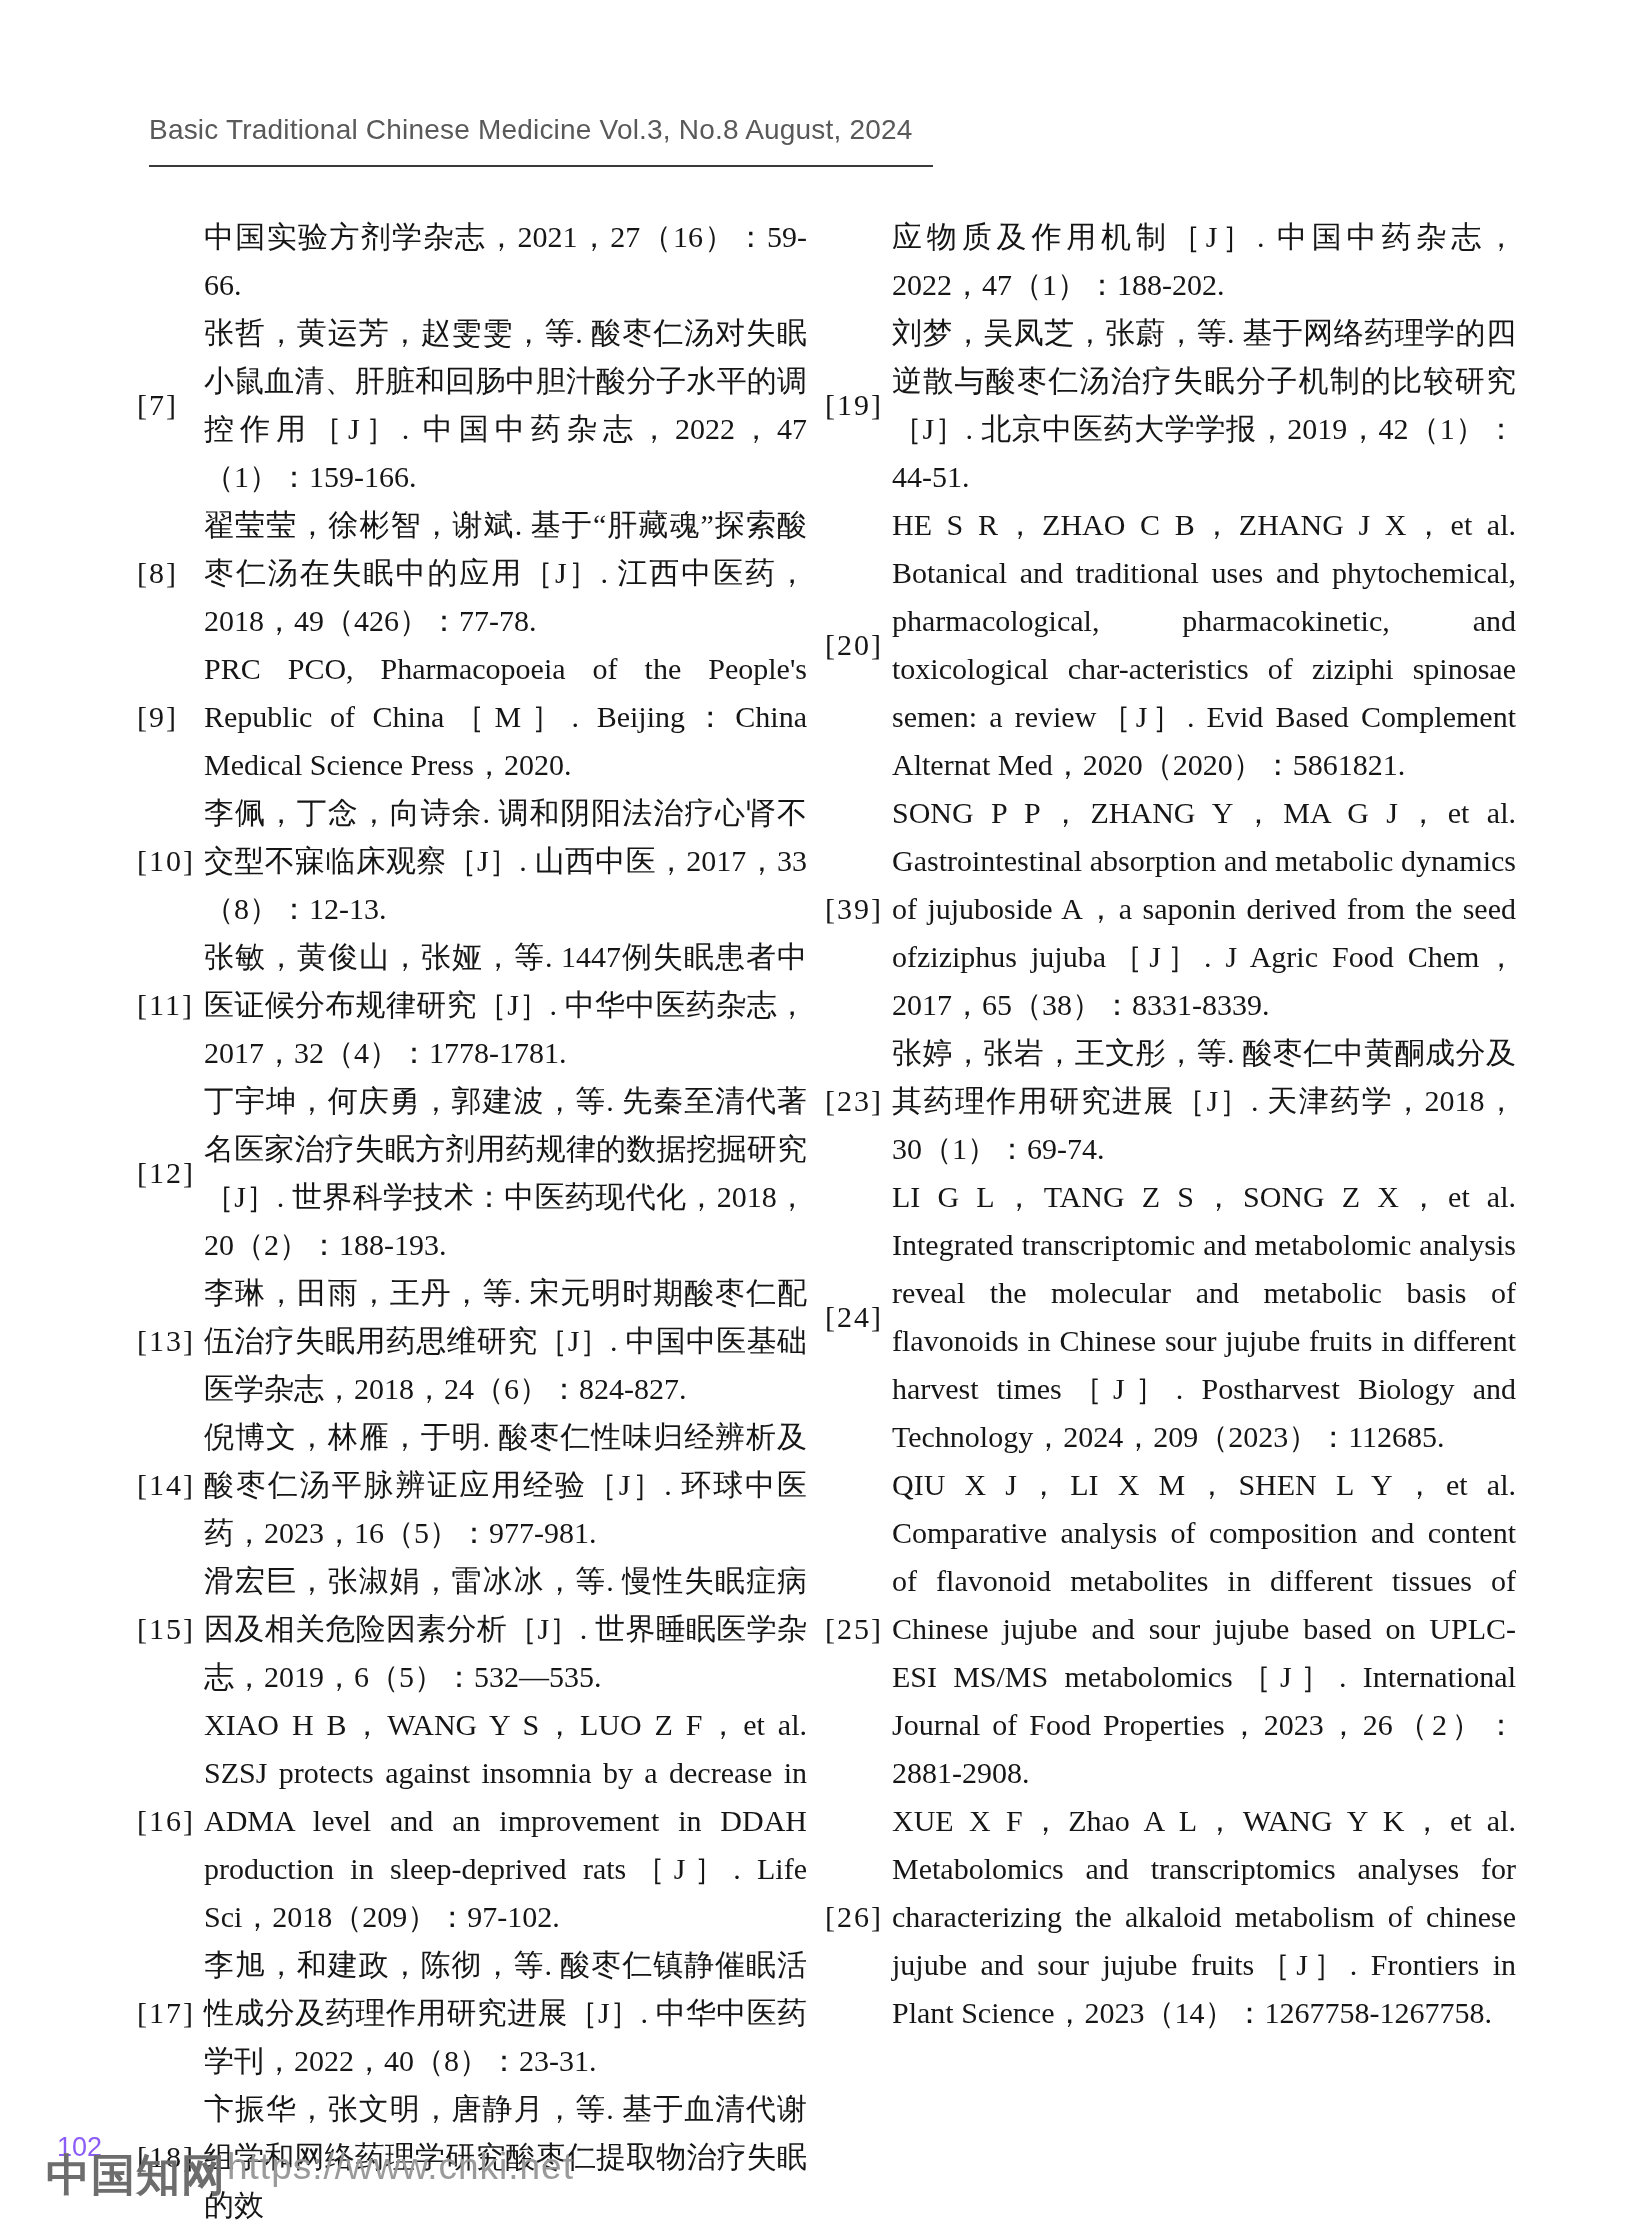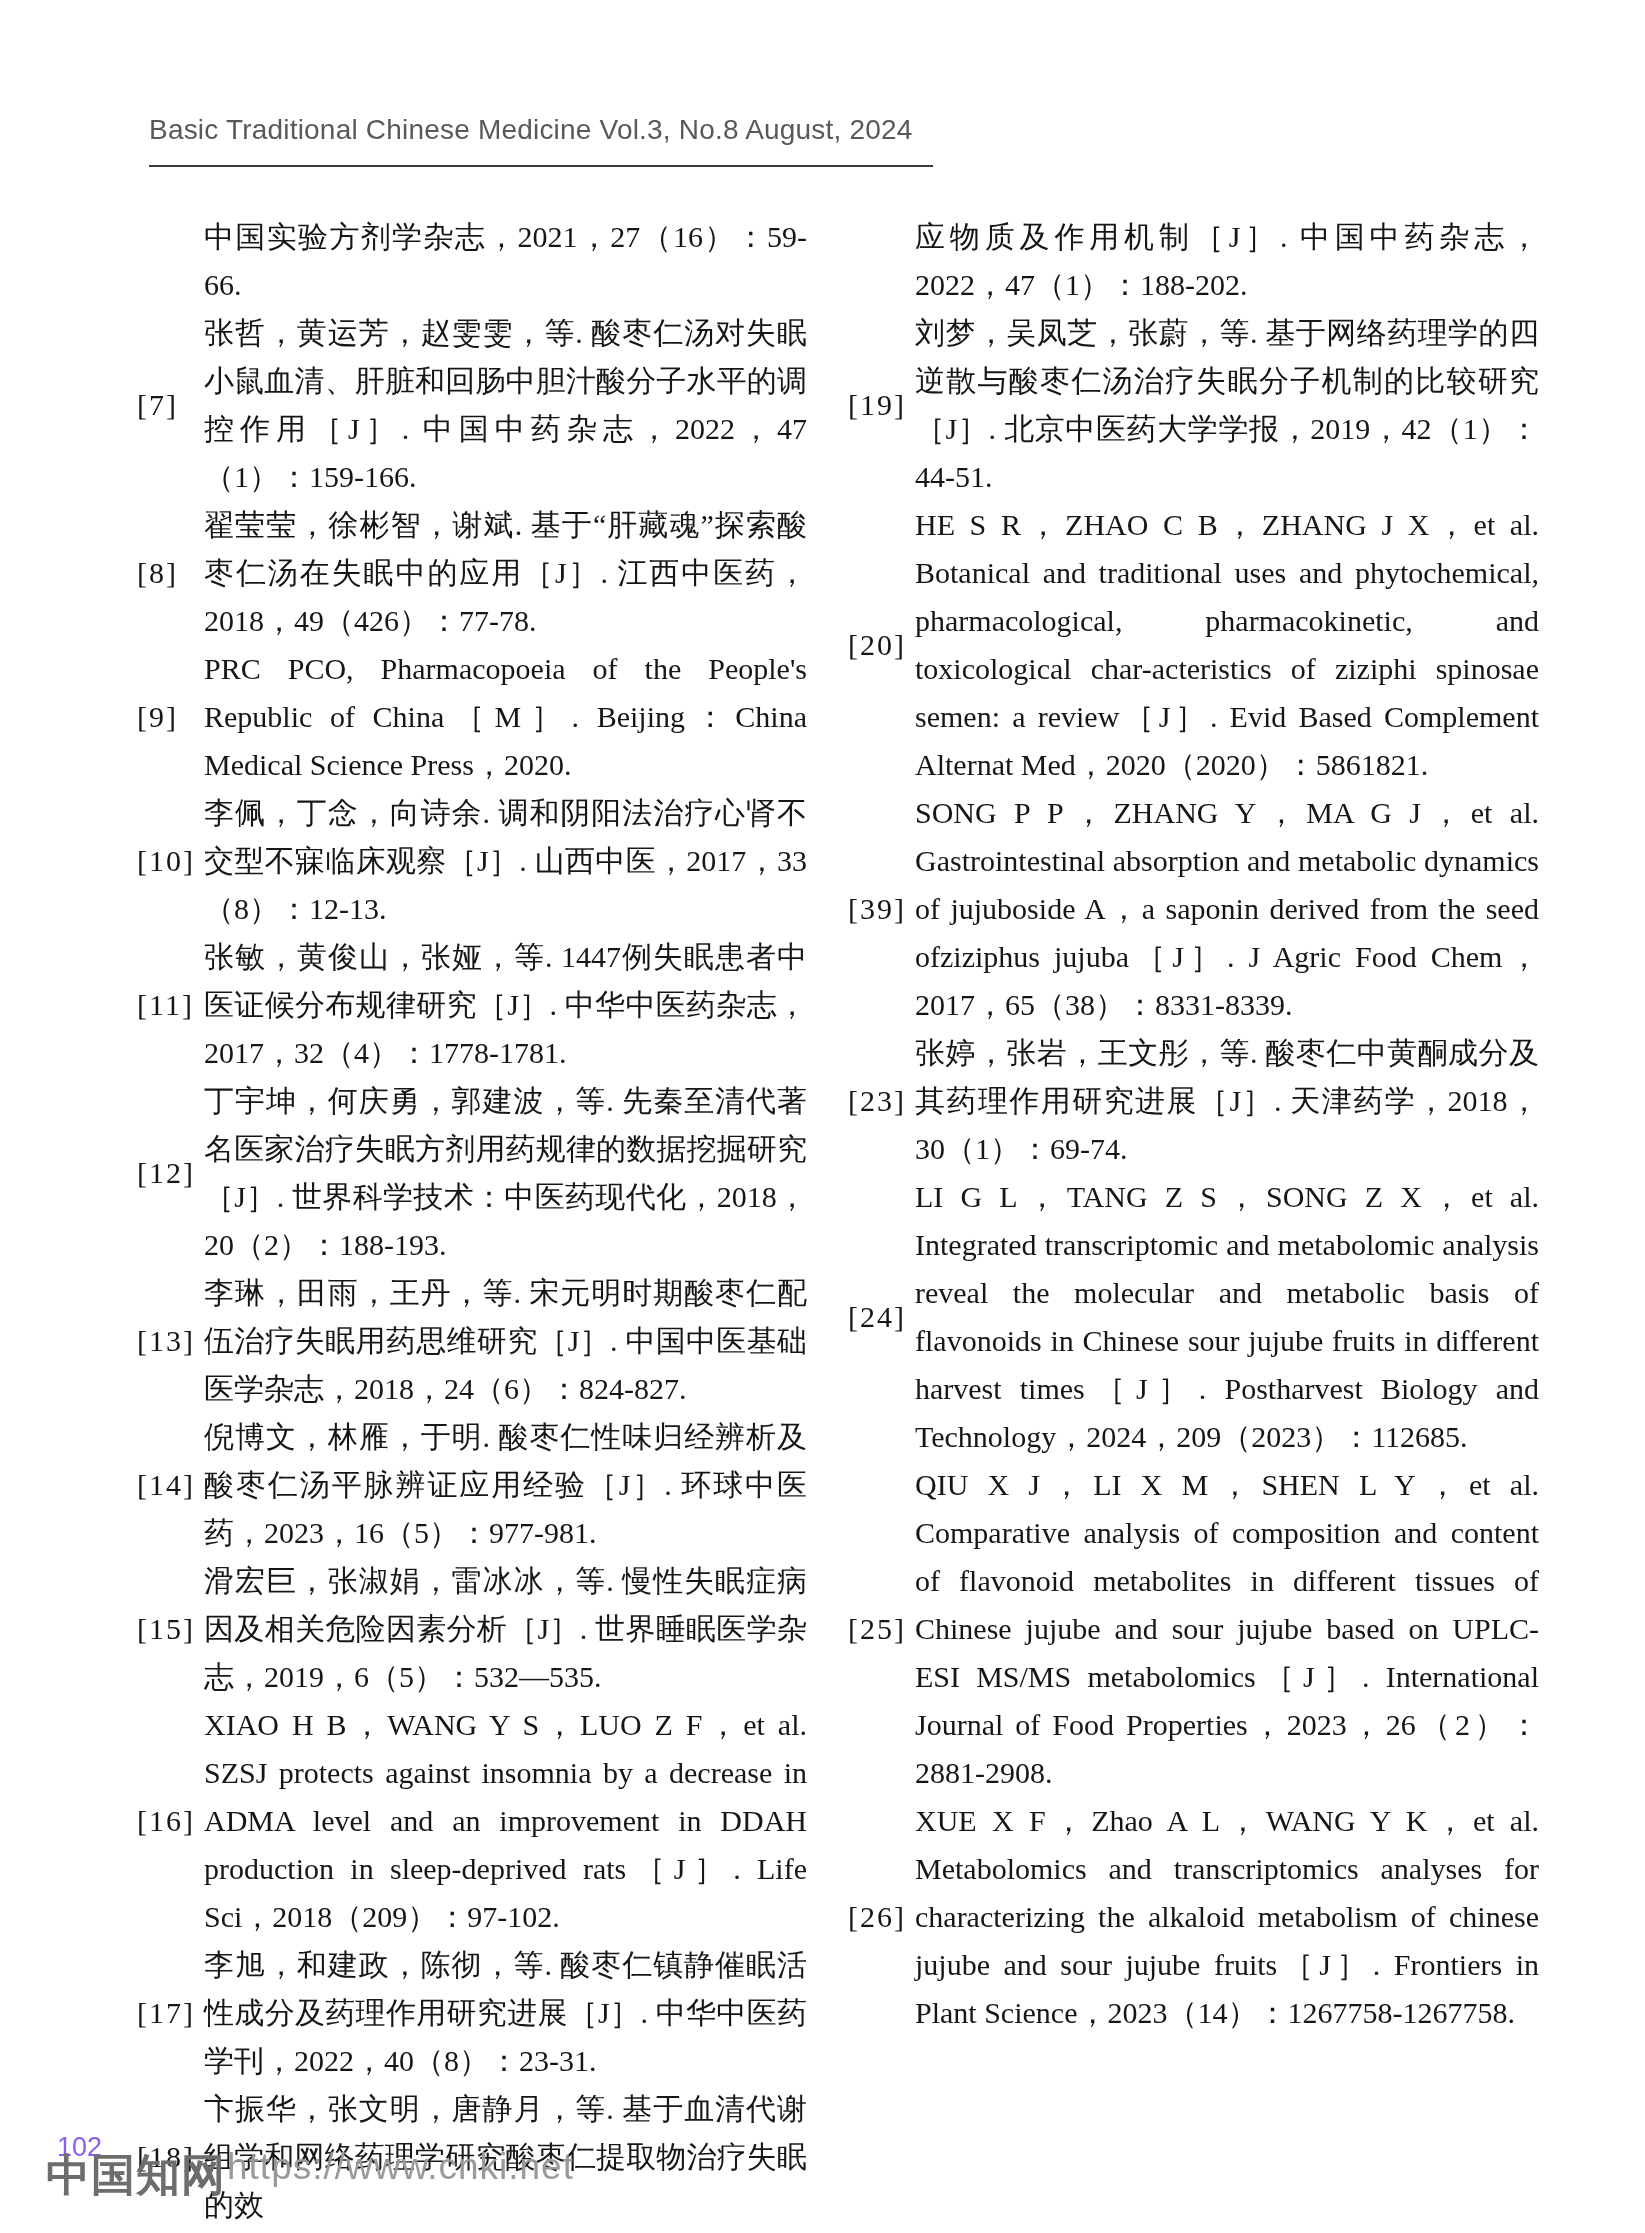--- a/index.html
+++ b/index.html
@@ -23,21 +23,21 @@
   .header-rule{
     position:absolute;left:149px;top:165px;
     width:784px;height:2px;background:#3a3a3a;
   }
   
   .ref-col{
     position:absolute;top:213px;
     font-size:30px;line-height:48px;
   }
   .ref-col.left{left:137px;width:670px;}
-  .ref-col.right{left:848px;width:691px;}
+  .ref-col.right{left:825px;width:691px;}
   .ref-item{display:flex;align-items:center;}
   .ref-label{
     flex:0 0 67px;width:67px;
     letter-spacing:2px;
     white-space:nowrap;
   }
   .ref-text{
     flex:1 1 auto;
     text-align:justify;
     text-justify:inter-ideograph;

